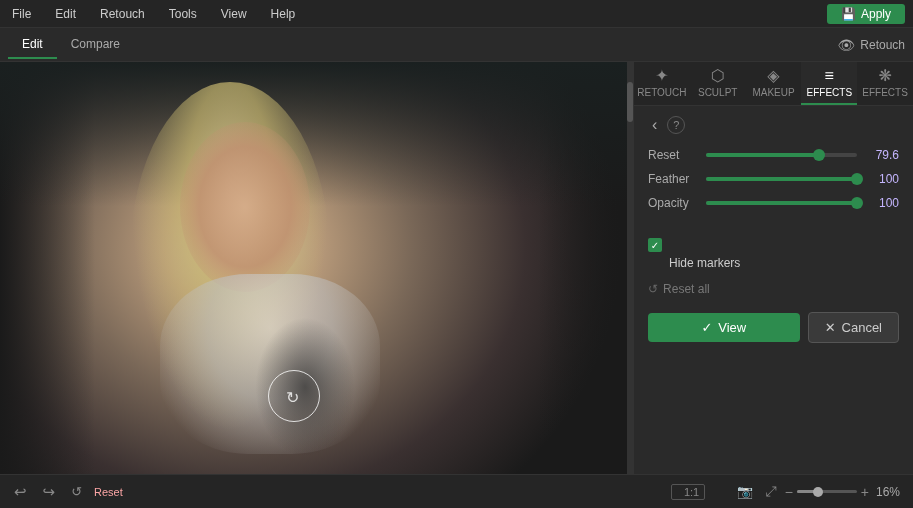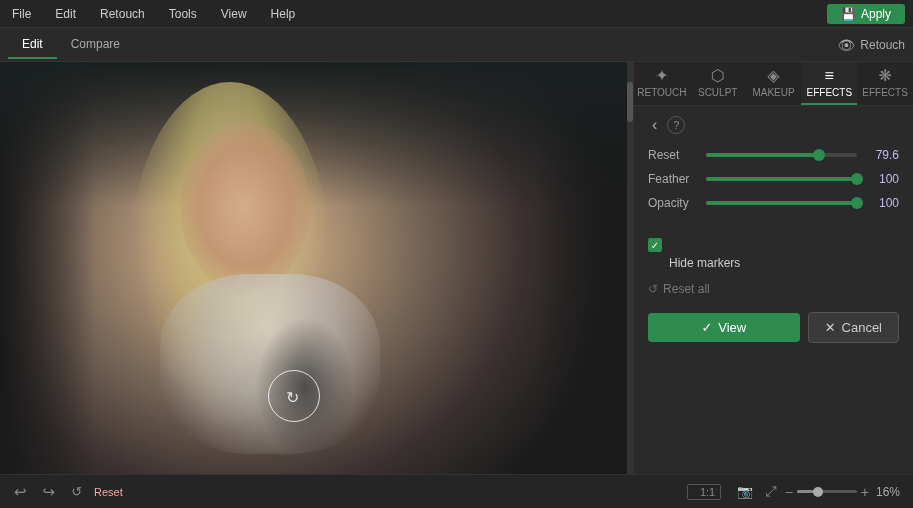--- a/index.html
+++ b/index.html
@@ -602,21 +602,21 @@
     </div>
   </div>
 </div>
 
 <div id="bottom-bar">
   <button class="bottom-btn">↩</button>
   <button class="bottom-btn">↪</button>
   <button class="bottom-btn" style="font-size:13px;">↺</button>
   <span class="reset-label">Reset</span>
 
-  <button class="fit-btn" style="margin-left:auto; margin-right:4px;padding-left:12px;">1:1</button>
+  <button class="fit-btn" style="margin-left:auto; margin-right:20px;padding-left:12px;">1:1</button>
   <button class="bottom-btn" style="font-size:13px;">📷</button>
   <button class="expand-btn">⤢</button>
 
   <div class="zoom-controls">
     <button class="zoom-minus">−</button>
     <div class="zoom-slider-track">
       <div class="zoom-slider-fill"></div>
       <div class="zoom-slider-thumb"></div>
     </div>
     <button class="zoom-plus">+</button>

